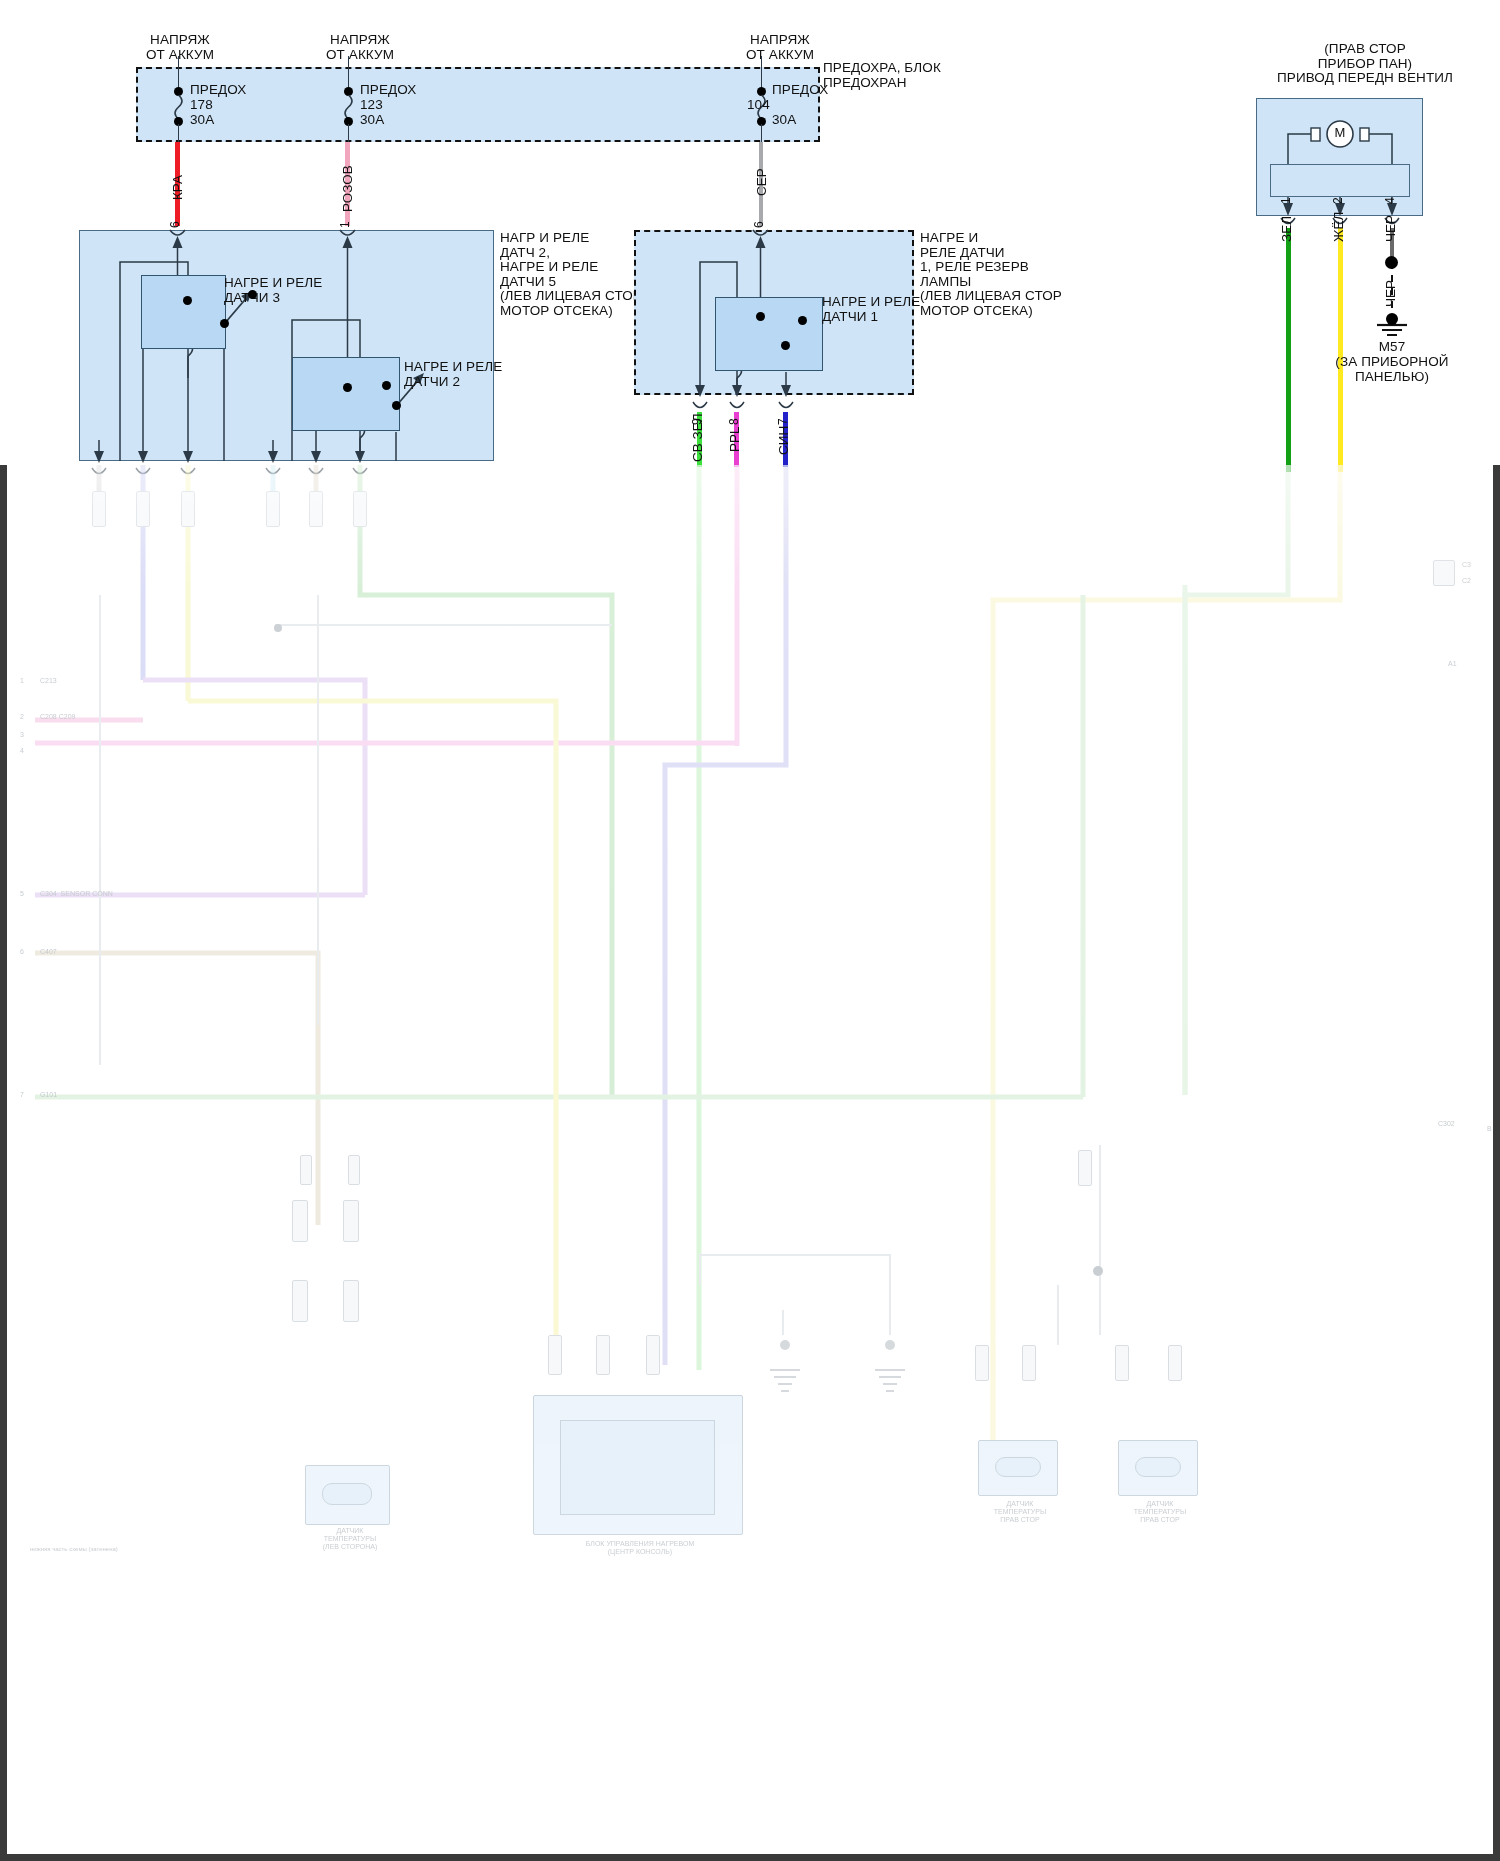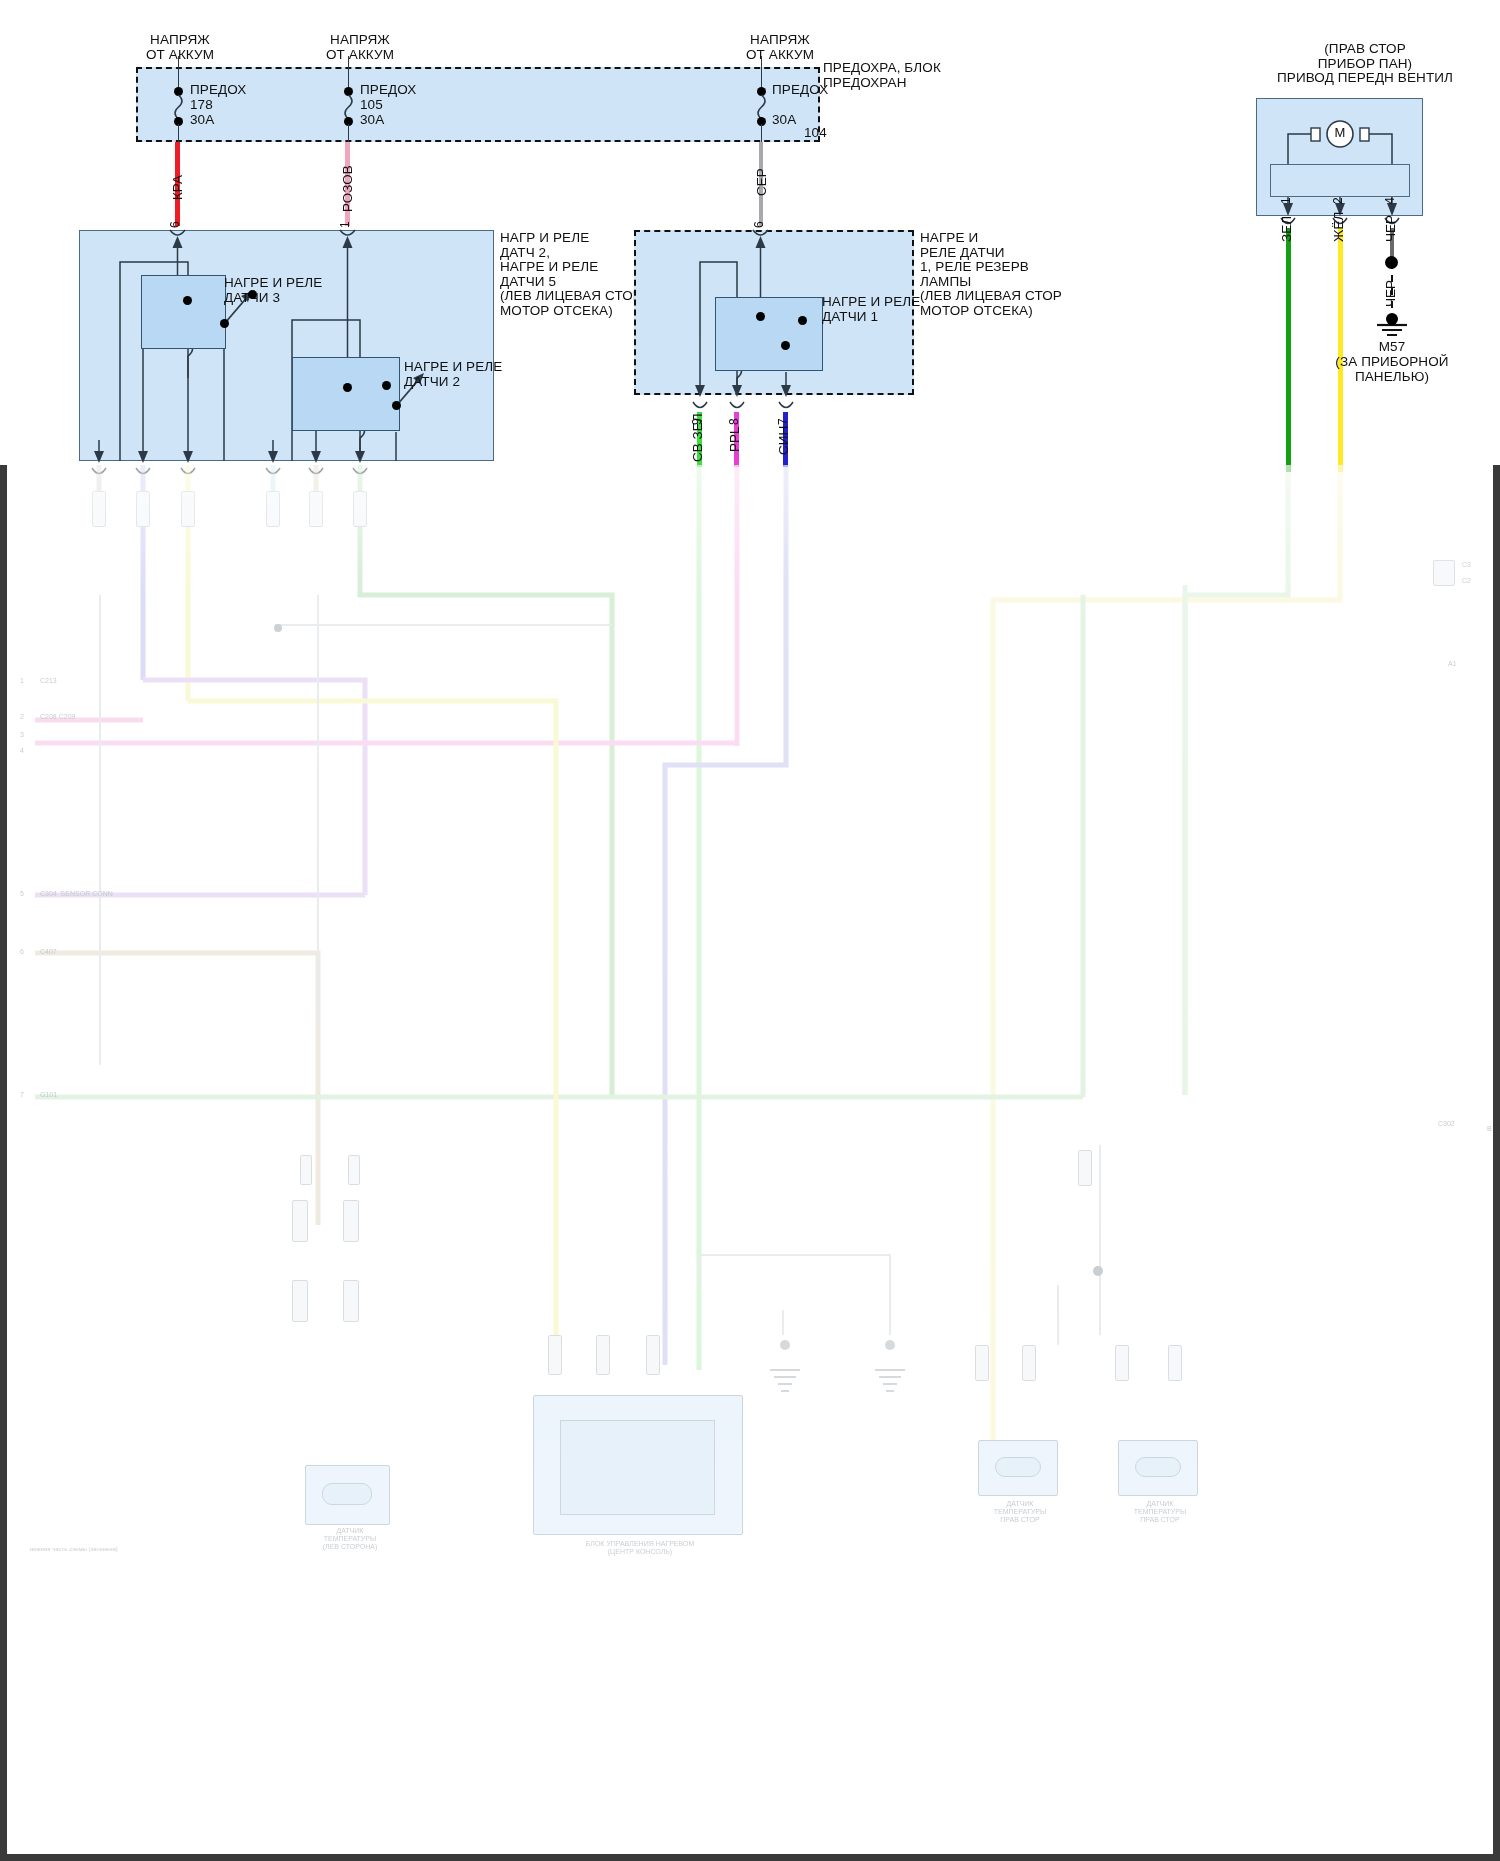--- a/index.html
+++ b/index.html
@@ -68,35 +68,35 @@
   <div class="vnum" style="left:168px;top:228px;">6</div>
 
   <div class="vline" style="left:348px;top:56px;height:38px;"></div>
   <div class="dot" style="left:344px;top:87px;width:9px;height:9px;"></div>
   <svg width="1" height="1">
     <path d="M348.5 95 q7 6 0 12 q-7 6 0 12" fill="none" stroke="#2b3a46" stroke-width="1.6"></path>
   </svg>
   <div class="dot" style="left:344px;top:117px;width:9px;height:9px;"></div>
   <div class="vline" style="left:348px;top:124px;height:18px;"></div>
   <div class="lbl" style="left:360px;top:83px;">ПРЕДОХ</div>
-  <div class="lbl" style="left:360px;top:98px;">105</div>
+  <div class="lbl" style="left:360px;top:98px;">123</div>
   <div class="lbl" style="left:360px;top:113px;">30A</div>
   <div class="wire" style="left:345px;top:142px;width:5px;height:84px;background:#f2a6bd;"></div>
   <div class="vlbl" style="left:340px;top:212px;">РОЗОВ</div>
   <div class="vnum" style="left:338px;top:228px;">1</div>
 
   <div class="vline" style="left:761px;top:56px;height:38px;"></div>
   <div class="dot" style="left:757px;top:87px;width:9px;height:9px;"></div>
   <svg width="1" height="1">
     <path d="M761.5 95 q7 6 0 12 q-7 6 0 12" fill="none" stroke="#2b3a46" stroke-width="1.6"></path>
   </svg>
   <div class="dot" style="left:757px;top:117px;width:9px;height:9px;"></div>
   <div class="vline" style="left:761px;top:124px;height:18px;"></div>
   <div class="lbl" style="left:772px;top:83px;">ПРЕДОХ</div>
-  <div class="lbl" style="left:804px;top:98px;margin-top:28px;">104</div>
+  <div class="lbl" style="left:747px;top:98px;">104</div>
   <div class="lbl" style="left:772px;top:113px;">30A</div>
   <div class="wire" style="left:759px;top:142px;width:4px;height:84px;background:#a7a9ac;"></div>
   <div class="vlbl" style="left:754px;top:196px;"></div>
   <div class="vlbl" style="left:754px;top:196px;">СЕР</div>
   <div class="vnum" style="left:752px;top:228px;">6</div>
 
   <div class="box-solid" style="left:79px;top:230px;width:415px;height:231px;"></div>
   <div class="lbl" style="left:500px;top:231px;">НАГР И РЕЛЕ
 ДАТЧ 2,
 НАГРЕ И РЕЛЕ

